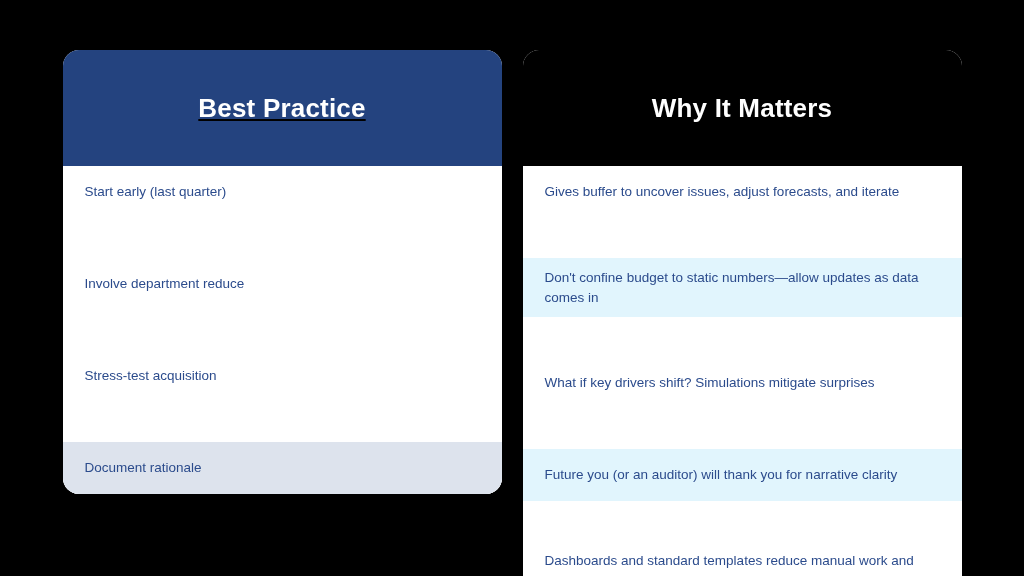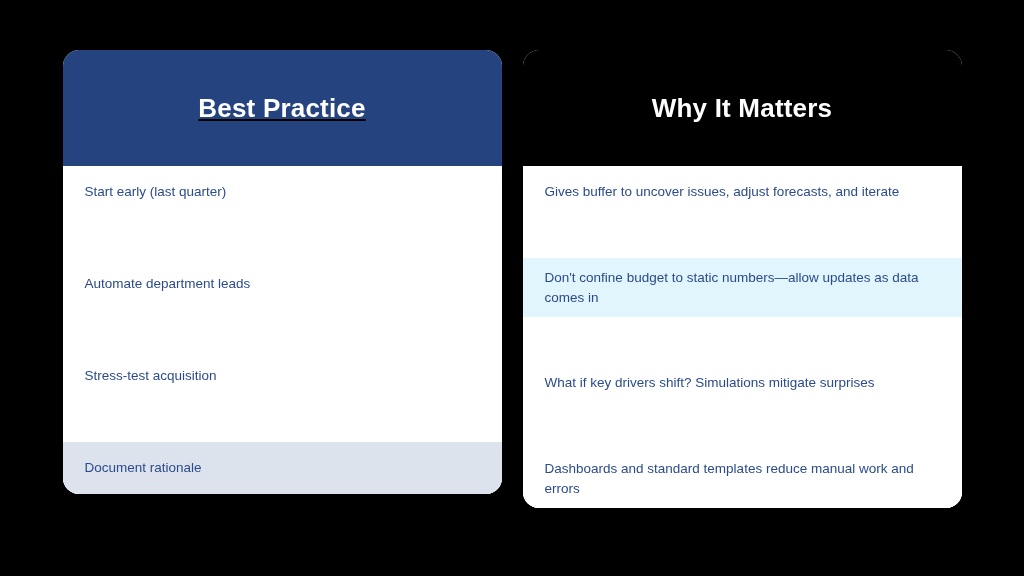--- a/index.html
+++ b/index.html
@@ -85,21 +85,21 @@
 
   <div class="card-header">
     <span class="title">Best Practice</span>
   </div>
 
   <div class="card-body">
     <div class="row odd">
       <span class="cell-text">Start early (last quarter)</span>
     </div>
     <div class="row odd">
-      <span class="cell-text">Automate department leads</span>
+      <span class="cell-text">Involve department reduce</span>
     </div>
     <div class="row odd">
       <span class="cell-text">Stress-test acquisition</span>
     </div>
     <div class="row even">
       <span class="cell-text">Document rationale</span>
     </div>
   </div>
 
 </div>
@@ -113,18 +113,21 @@
   <div class="card-body">
     <div class="row odd">
       <span class="cell-text">Gives buffer to uncover issues, adjust forecasts, and iterate</span>
     </div>
     <div class="row even">
       <span class="cell-text">Don't confine budget to static numbers—allow updates as data comes in</span>
     </div>
     <div class="row odd">
       <span class="cell-text">What if key drivers shift? Simulations mitigate surprises</span>
     </div>
+    <div class="row even">
+      <span class="cell-text">Future you (or an auditor) will thank you for narrative clarity</span>
+    </div>
     <div class="row odd">
       <span class="cell-text">Dashboards and standard templates reduce manual work and errors</span>
     </div>
   </div>
 
 </div>
 
 </body></html>

